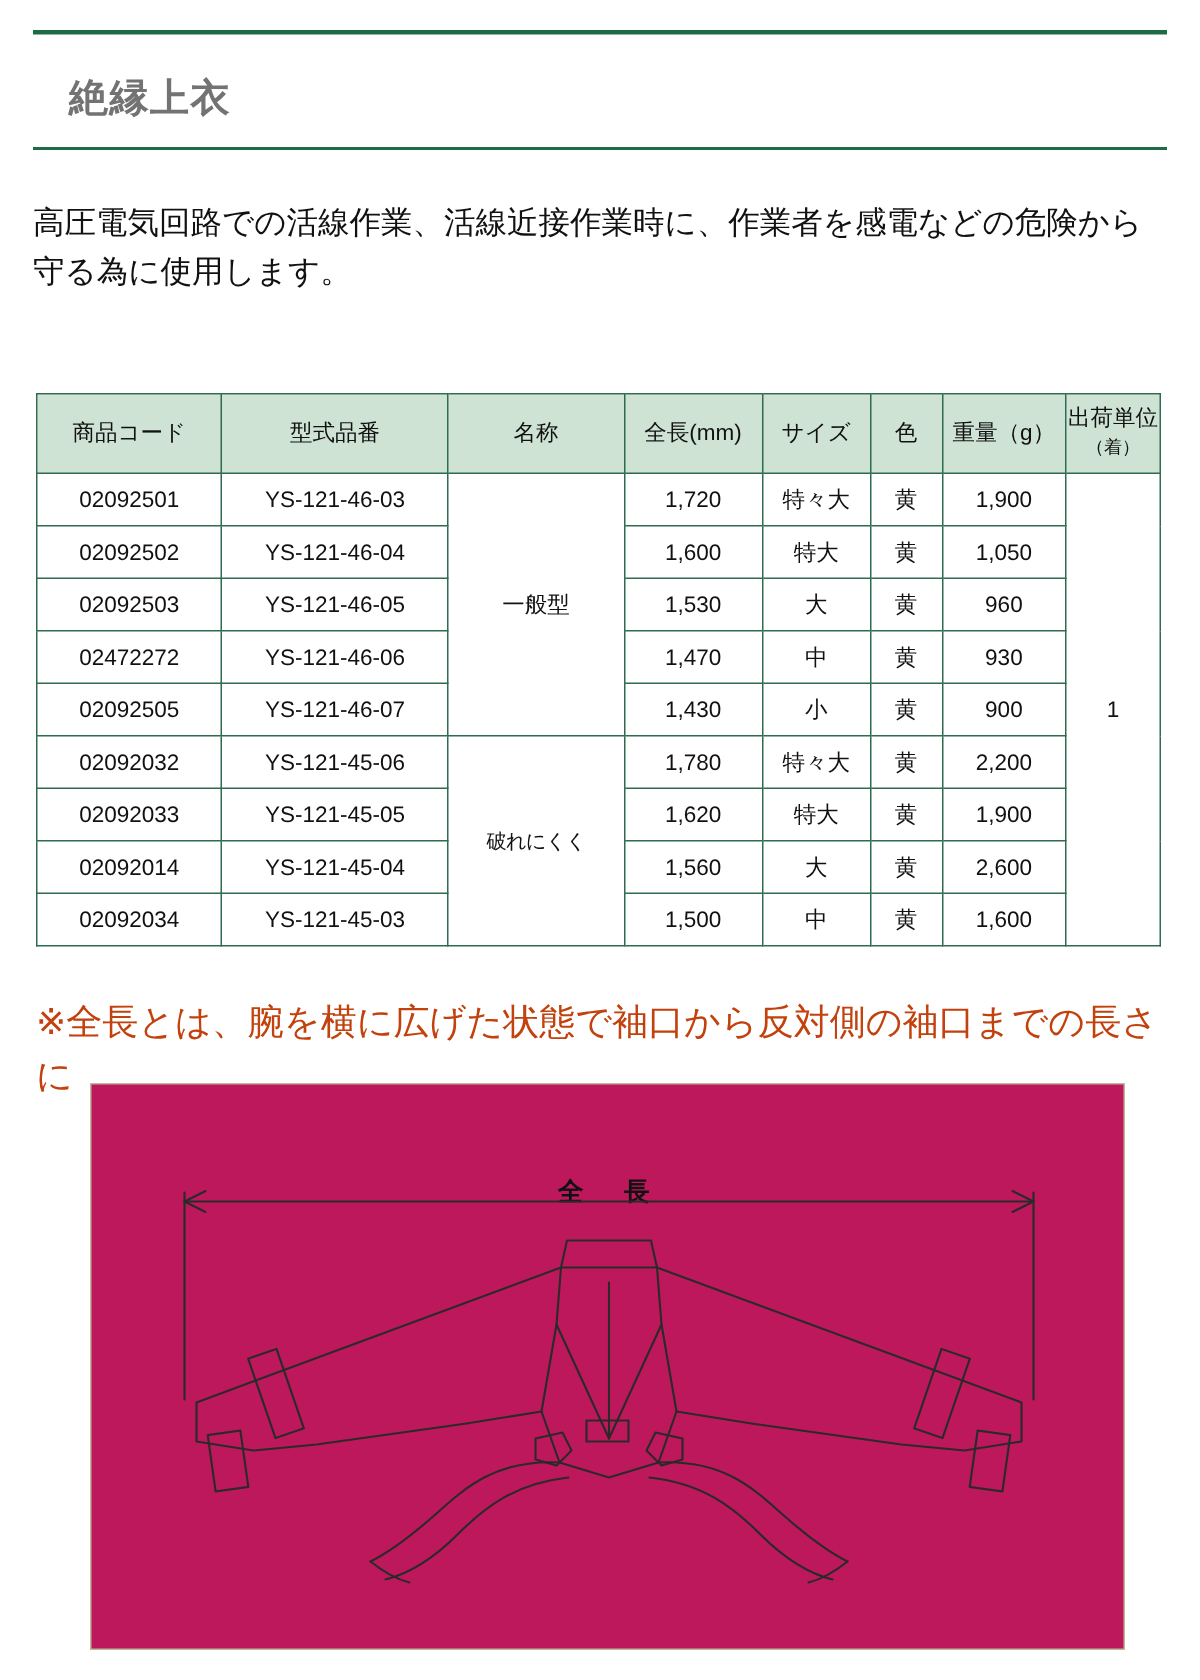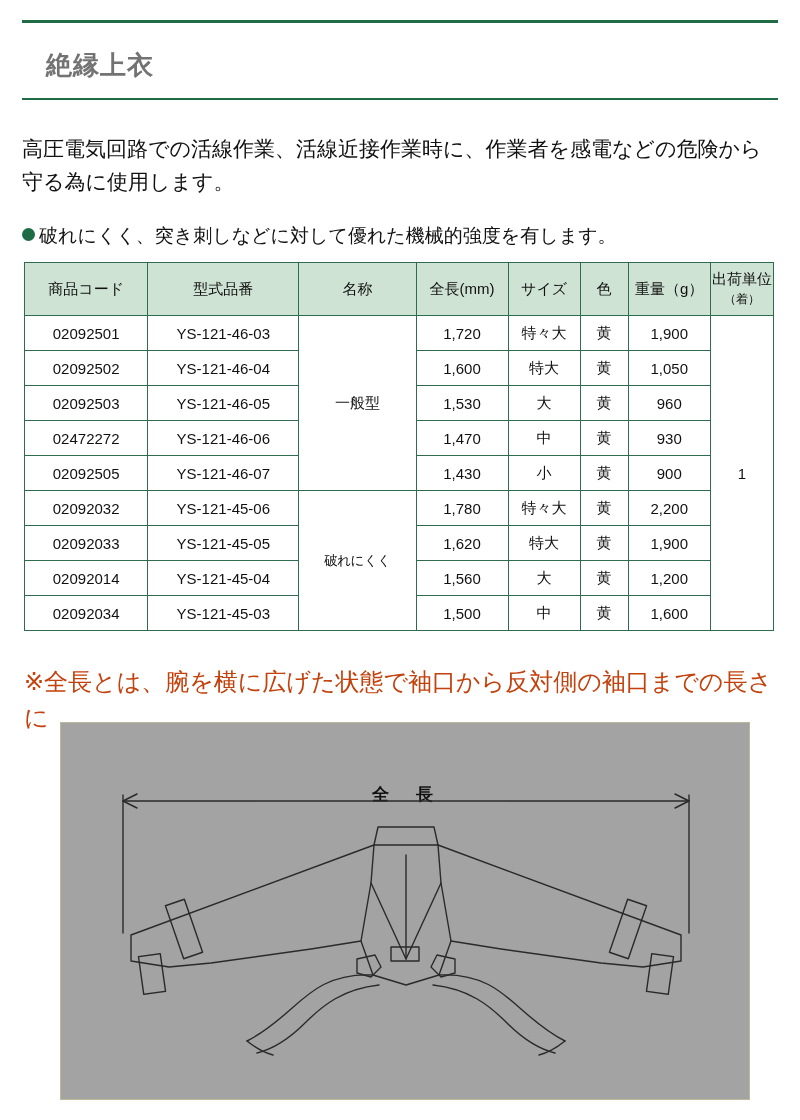--- a/index.html
+++ b/index.html
@@ -132,21 +132,21 @@
   }
   .note .indent { display: block; padding-left: 22px; }
 
   
   .figure {
     position: absolute;
     left: 60px;
     top: 722px;
     width: 690px;
     height: 378px;
-    background: #a3a3a3;
+    background: #be185d;
     border: 1px solid #bdb89a;
     box-sizing: border-box;
   }
   .fig-label {
     position: absolute;
     left: 0;
     top: 60px;
     width: 100%;
     text-align: center;
     font-size: 17px;
@@ -168,23 +168,20 @@
 <div class="page">
 
   <div class="top-rule"></div>
 
   <h1 class="title">絶縁上衣</h1>
 
   <div class="title-rule"></div>
 
   <p class="lead">高圧電気回路での活線作業、活線近接作業時に、作業者を感電などの危険から守る為に使用します。</p>
 
-  <p class="bullet">
-    <span class="dot"></span><span>破れにくく、突き刺しなどに対して優れた機械的強度を有します。</span>
-  </p>
 
   <table class="spec">
     <thead>
       <tr>
         <th class="col-code">商品コード</th>
         <th class="col-model">型式品番</th>
         <th class="col-name">名称</th>
         <th class="col-len">全長(mm)</th>
         <th class="col-size">サイズ</th>
         <th class="col-color">色</th>
@@ -254,21 +251,21 @@
         <td>特大</td>
         <td>黄</td>
         <td>1,900</td>
       </tr>
       <tr>
         <td>02092014</td>
         <td>YS-121-45-04</td>
         <td>1,560</td>
         <td>大</td>
         <td>黄</td>
-        <td>1,200</td>
+        <td>2,600</td>
       </tr>
       <tr>
         <td>02092034</td>
         <td>YS-121-45-03</td>
         <td>1,500</td>
         <td>中</td>
         <td>黄</td>
         <td>1,600</td>
       </tr>
     </tbody>

